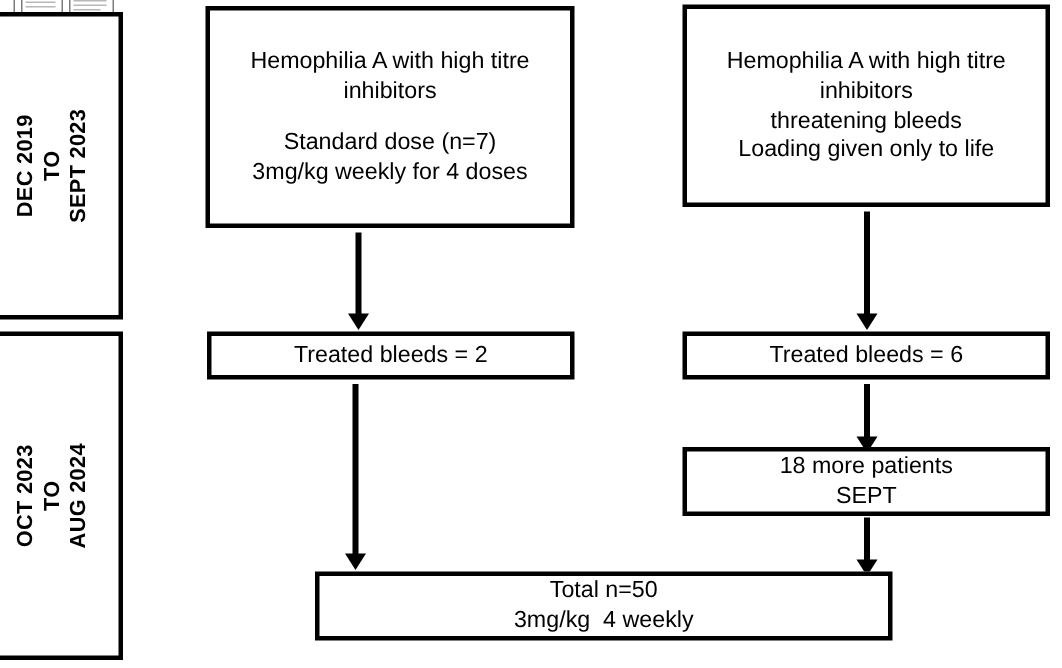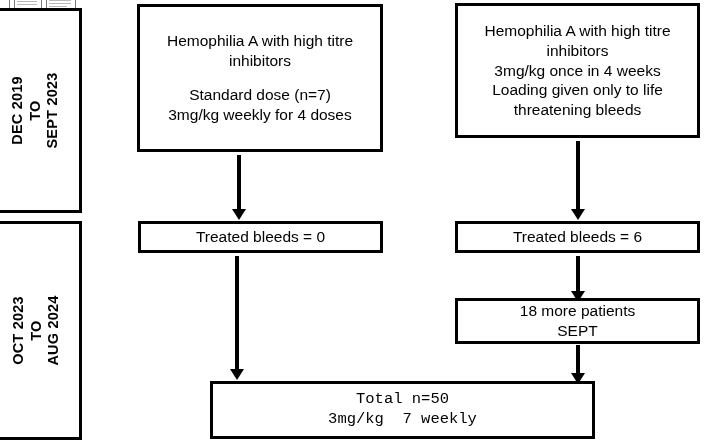--- a/index.html
+++ b/index.html
@@ -89,39 +89,38 @@
       <span class="spacer"></span>
       <span class="line">Standard dose (n=7)</span>
       <span class="line">3mg/kg weekly for 4 doses</span>
     </div>
   </div>
 
   <div class="box" style="left:455px;top:3px;width:245px;height:135px;font-size:15.5px;">
     <div class="inner">
       <span class="line">Hemophilia A with high titre</span>
       <span class="line">inhibitors</span>
-      <span class="line">3mg/kg once in 4 weeks</span>
+      <span class="line">threatening bleeds</span>
       <span class="line">Loading given only to life</span>
-      <span class="line">threatening bleeds</span>
     </div>
   </div>
 
   <div class="arrow" style="left:232px;top:155px;width:14px;height:66px;">
     <div class="shaft" style="left:5px;top:0;width:4px;height:55px;"></div>
     <div class="head head-down" style="left:0;top:54px;"></div>
   </div>
 
   <div class="arrow" style="left:571px;top:141px;width:14px;height:80px;">
     <div class="shaft" style="left:5px;top:0;width:4px;height:69px;"></div>
     <div class="head head-down" style="left:0;top:68px;"></div>
   </div>
 
   <div class="box" style="left:138px;top:221px;width:245px;height:32px;font-size:15.5px;">
     <div class="inner">
-      <span class="line">Treated bleeds = 0</span>
+      <span class="line">Treated bleeds = 2</span>
     </div>
   </div>
 
   <div class="box" style="left:455px;top:221px;width:245px;height:32px;font-size:15.5px;">
     <div class="inner">
       <span class="line">Treated bleeds = 6</span>
     </div>
   </div>
 
   <div class="arrow" style="left:230px;top:256px;width:14px;height:128px;">
@@ -139,20 +138,20 @@
       <span class="line">18 more patients</span>
       <span class="line">SEPT</span>
     </div>
   </div>
 
   <div class="arrow" style="left:571px;top:345px;width:14px;height:40px;">
     <div class="shaft" style="left:5px;top:0;width:4px;height:29px;"></div>
     <div class="head head-down" style="left:0;top:28px;"></div>
   </div>
 
-  <div class="box" style="left:210px;top:381px;width:385px;height:58px;font-size:15.5px;font-family:Liberation Mono, monospace;">
+  <div class="box" style="left:210px;top:381px;width:385px;height:46px;font-size:15.5px;">
     <div class="inner">
       <span class="line">Total n=50</span>
-      <span class="line">3mg/kg  7 weekly</span>
+      <span class="line">3mg/kg  4 weekly</span>
     </div>
   </div>
 
 </div>
 
 </body></html>

